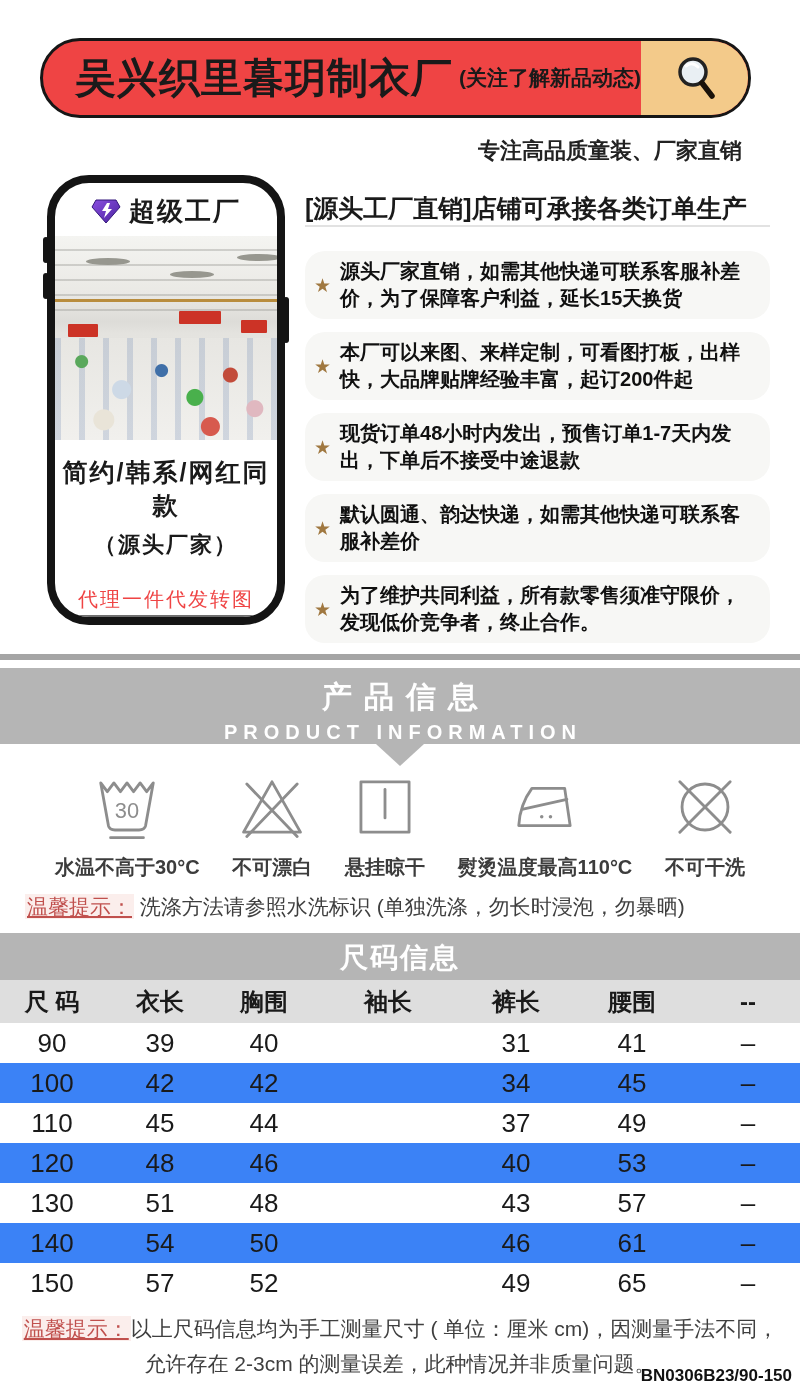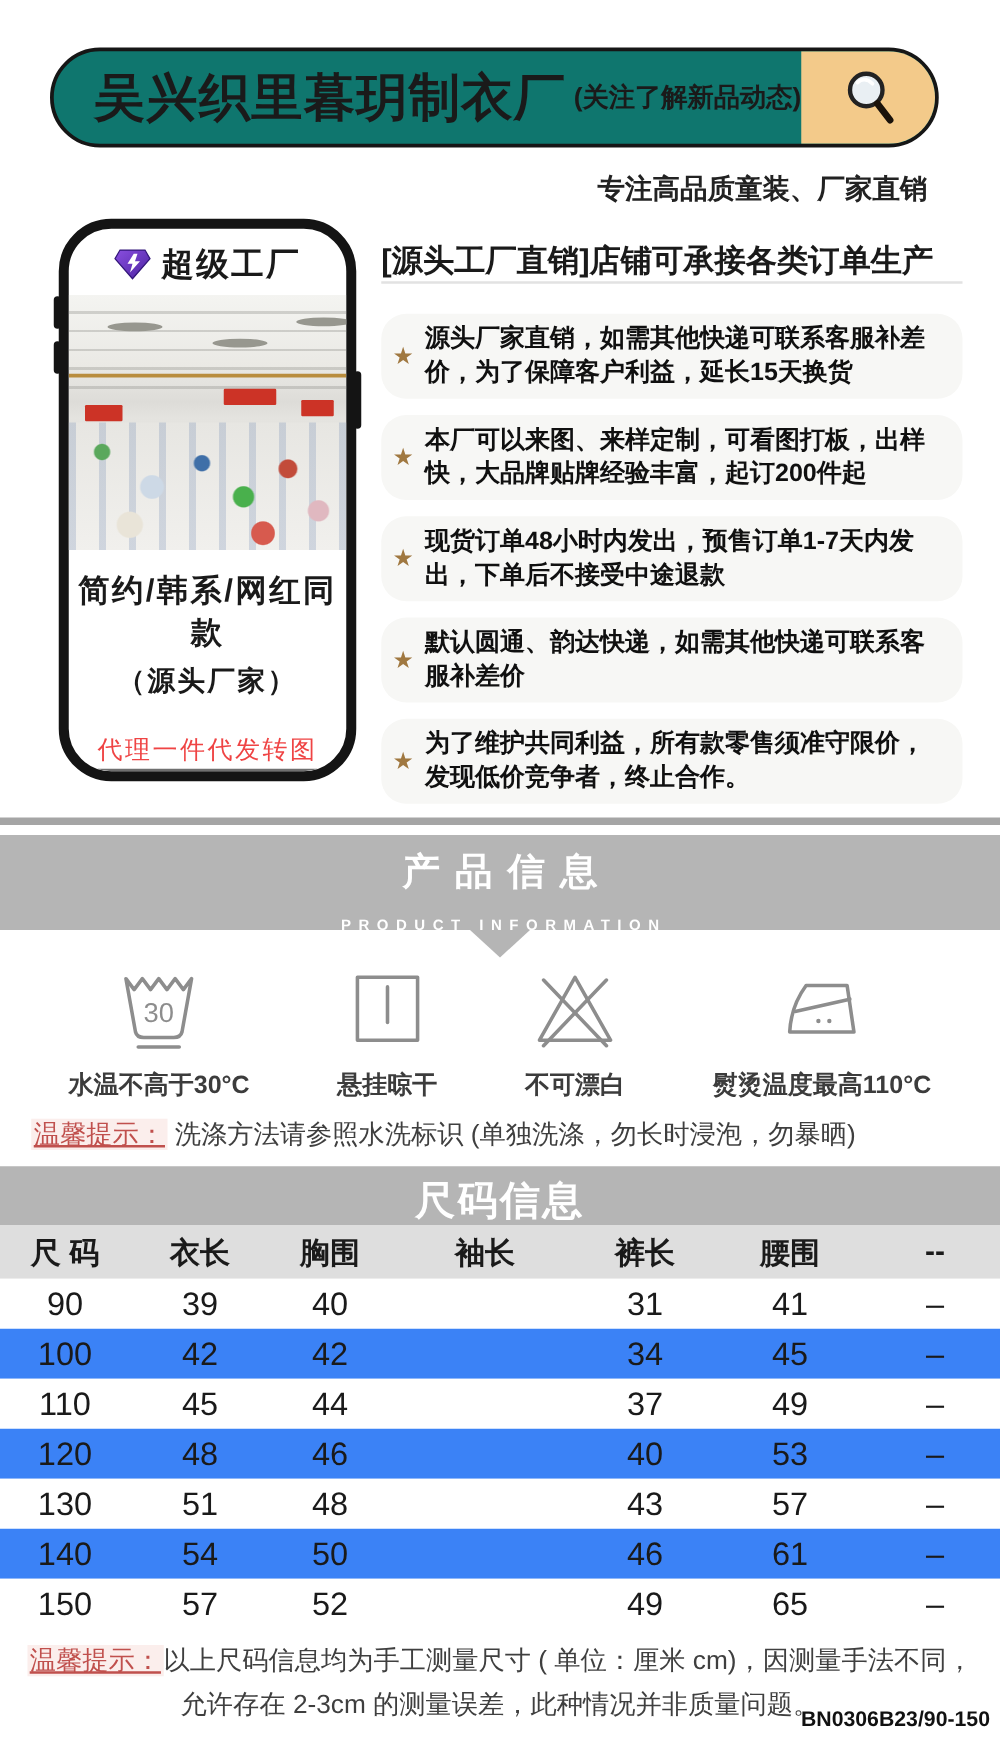--- a/index.html
+++ b/index.html
@@ -1,21 +1,21 @@
 <!DOCTYPE html>
 <html><head>
 <meta charset="utf-8">
 <style>
   html,body{margin:0;padding:0;}
   body{width:800px;height:1400px;position:relative;background:#fff;overflow:hidden;
        font-family:"Liberation Sans","DejaVu Sans",sans-serif;color:#1a1a1a;}
 
   
   .header-pill{position:absolute;left:40px;top:38px;width:705px;height:74px;
-    border:3px solid #161616;border-radius:40px;background:#0f766e;display:flex;
+    border:3px solid #161616;border-radius:40px;background:#ef4444;display:flex;
     align-items:center;overflow:hidden;}
   .pill-left{flex:1;display:flex;align-items:center;padding-left:32px;white-space:nowrap;}
   .store-name{font-size:41px;font-weight:900;letter-spacing:1px;}
   .store-note{font-size:21px;font-weight:700;margin-left:6px;}
   .pill-right{width:132px;height:100%;background:#f3ca8a;display:flex;
     align-items:center;justify-content:center;}
   .tagline{position:absolute;right:58px;top:136px;font-size:22px;font-weight:700;color:#222;}
 
   
   .phone{position:absolute;left:47px;top:175px;width:238px;height:450px;}
@@ -62,39 +62,39 @@
   .bullet{display:flex;align-items:center;gap:9px;background:#f7f7f5;
     border-radius:20px;padding:7px 12px 7px 9px;}
   .star{color:#a07840;font-size:19px;flex:0 0 auto;}
   .bullet-text{font-size:20px;font-weight:700;line-height:1.35;color:#101010;}
 
   
   .pi-strip{position:absolute;left:0;top:654px;width:800px;height:6px;background:#a5a5a5;}
   .pi-band{position:absolute;left:0;top:668px;width:800px;height:76px;background:#b5b5b5;
     color:#fff;text-align:center;}
   .pi-cn{font-size:30px;font-weight:700;letter-spacing:12px;padding-top:9px;text-indent:12px;}
-  .pi-en{font-size:12px;font-weight:700;letter-spacing:6px;margin-top:15px;text-indent:6px;}
+  .pi-en{font-size:20px;font-weight:700;letter-spacing:6px;margin-top:3px;text-indent:6px;}
   .pi-tri{position:absolute;left:376px;top:744px;width:0;height:0;
     border-left:24px solid transparent;border-right:24px solid transparent;
     border-top:22px solid #b5b5b5;}
 
   
   .care-row{position:absolute;left:0;top:772px;width:800px;display:flex;
     justify-content:space-between;padding:0 55px;box-sizing:border-box;}
   .care{display:flex;flex-direction:column;align-items:center;gap:12px;}
   .care svg{stroke:#8d8d8d;fill:none;stroke-width:2.6;stroke-linejoin:round;stroke-linecap:round;}
   .care-label{font-size:20px;color:#3c3c3c;font-weight:600;white-space:nowrap;}
   .care-tip{position:absolute;left:25px;top:893px;font-size:21px;color:#3f3f3f;white-space:nowrap;}
   .tip-label{color:#c0504d;background:rgba(236,176,170,.22);padding:1px 2px;text-decoration:underline;}
 
   
   .si-band{position:absolute;left:0;top:933px;width:800px;height:47px;background:#b5b5b5;
     color:#fff;display:flex;align-items:baseline;justify-content:center;padding-top:6px;
     box-sizing:border-box;}
-  .si-cn{font-size:32px;font-weight:700;letter-spacing:2px;text-align:right;}
+  .si-cn{font-size:28px;font-weight:700;letter-spacing:2px;text-align:right;}
   .si-en{font-size:20px;font-weight:700;letter-spacing:1px;}
   .size-table{position:absolute;left:0;top:980px;width:800px;}
   .t-row{display:grid;grid-template-columns:13% 14% 12% 19% 13% 16% 13%;height:40px;
     align-items:center;text-align:center;font-size:26px;background:#fff;}
   .t-head{height:43px;background:#dedede;font-size:24px;font-weight:600;}
   .t-row.alt{background:#3b82f6;}
 
   
   .size-tip{position:absolute;left:0;top:1312px;width:800px;text-align:center;
     font-size:21px;color:#3f3f3f;line-height:1.65;}
@@ -193,41 +193,49 @@
   <div class="care">
     <svg width="70" height="70" viewBox="0 0 64 64">
       <path d="M8 10 L14 18 L20 10 L26 18 L32 10 L38 18 L44 10 L50 18 L56 10 L49 49 Q48 53 43 53 L21 53 Q16 53 15 49 Z"></path>
       <text x="32" y="42" text-anchor="middle" font-size="20" fill="#8d8d8d" stroke="none" font-family="Liberation Sans, sans-serif">30</text>
       <line x1="17" y1="60" x2="47" y2="60"></line>
     </svg>
     <div class="care-label">水温不高于30°C</div>
   </div>
   <div class="care">
     <svg width="70" height="70" viewBox="0 0 64 64">
-      <rect x="10" y="9" width="44" height="46"></rect>
-      <line x1="32" y1="16" x2="32" y2="42"></line>
-    </svg>
-    <div class="care-label">悬挂晾干</div>
-  </div>
-  <div class="care">
-    <svg width="70" height="70" viewBox="0 0 64 64">
       <polygon points="32,9 58,55 6,55"></polygon>
       <line x1="9" y1="11" x2="55" y2="59"></line>
       <line x1="55" y1="11" x2="9" y2="59"></line>
     </svg>
     <div class="care-label">不可漂白</div>
+  </div>
+  <div class="care">
+    <svg width="70" height="70" viewBox="0 0 64 64">
+      <rect x="10" y="9" width="44" height="46"></rect>
+      <line x1="32" y1="16" x2="32" y2="42"></line>
+    </svg>
+    <div class="care-label">悬挂晾干</div>
   </div>
   <div class="care">
     <svg width="70" height="70" viewBox="0 0 64 64">
       <path d="M20 15 L50 15 L55 49 L8 49 Q9 30 20 15 Z"></path>
       <line x1="12" y1="34" x2="52" y2="25"></line>
       <circle cx="29" cy="41" r="1.6" fill="#8d8d8d" stroke="none"></circle>
       <circle cx="37" cy="41" r="1.6" fill="#8d8d8d" stroke="none"></circle>
     </svg>
     <div class="care-label">熨烫温度最高110°C</div>
+  </div>
+  <div class="care">
+    <svg width="70" height="70" viewBox="0 0 64 64">
+      <circle cx="32" cy="32" r="21"></circle>
+      <line x1="9" y1="9" x2="55" y2="55"></line>
+      <line x1="55" y1="9" x2="9" y2="55"></line>
+    </svg>
+    <div class="care-label">不可干洗</div>
   </div>
 </div>
 
 <div class="care-tip">
   <span class="tip-label">温馨提示：</span>
   <span>洗涤方法请参照水洗标识 (单独洗涤，勿长时浸泡，勿暴晒)</span>
 </div>
 
 <div class="si-band">
   <span class="si-cn">尺码信息</span>

